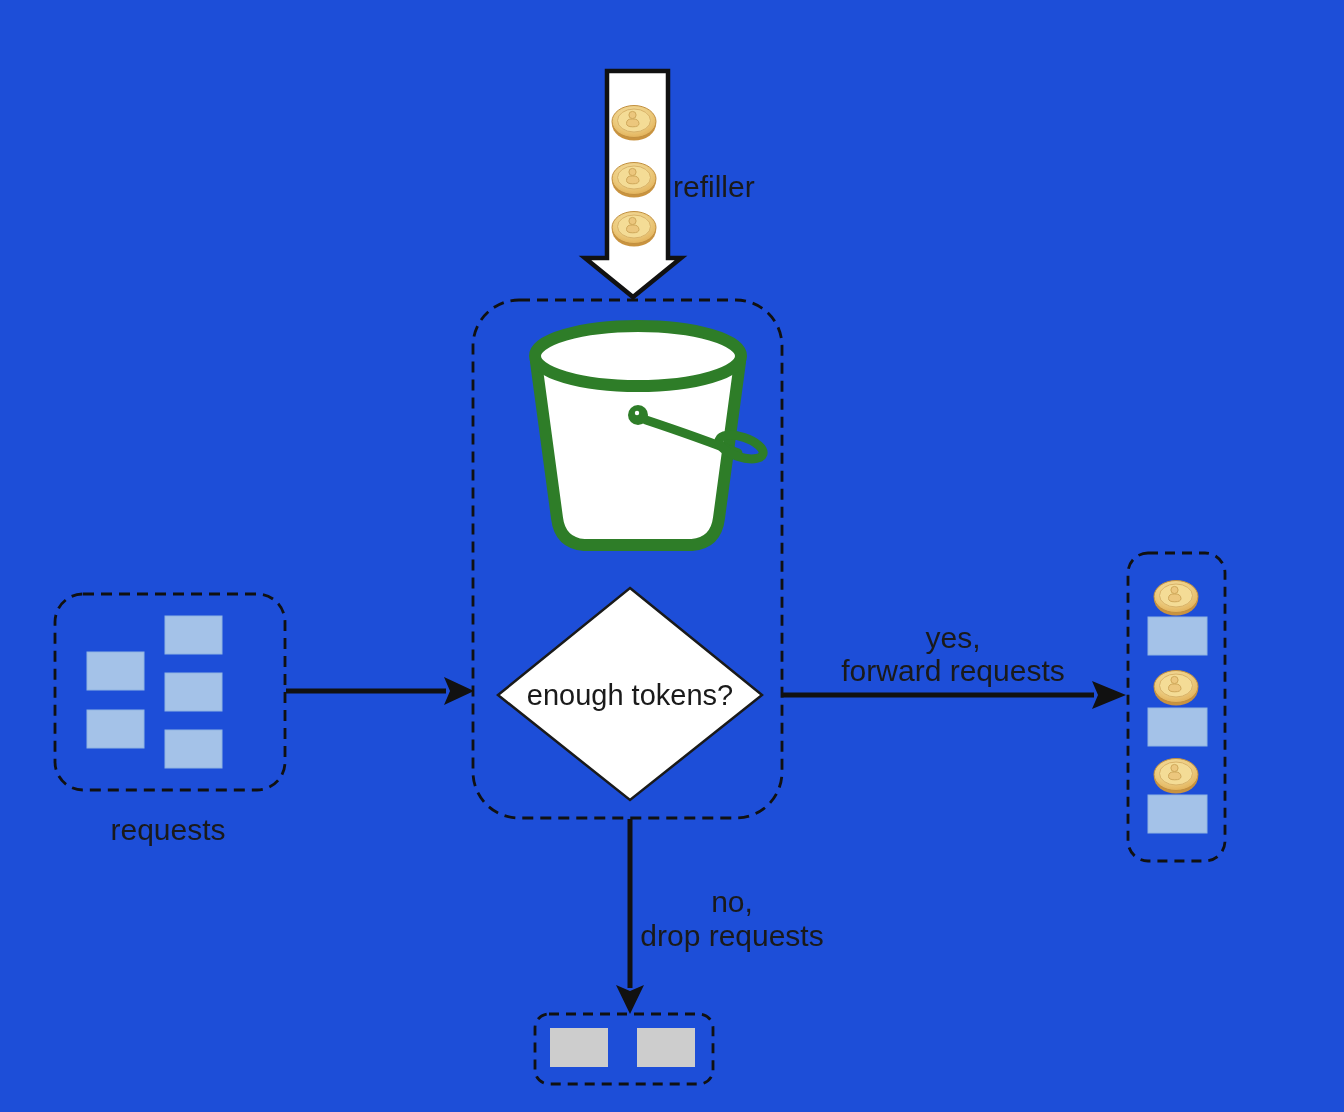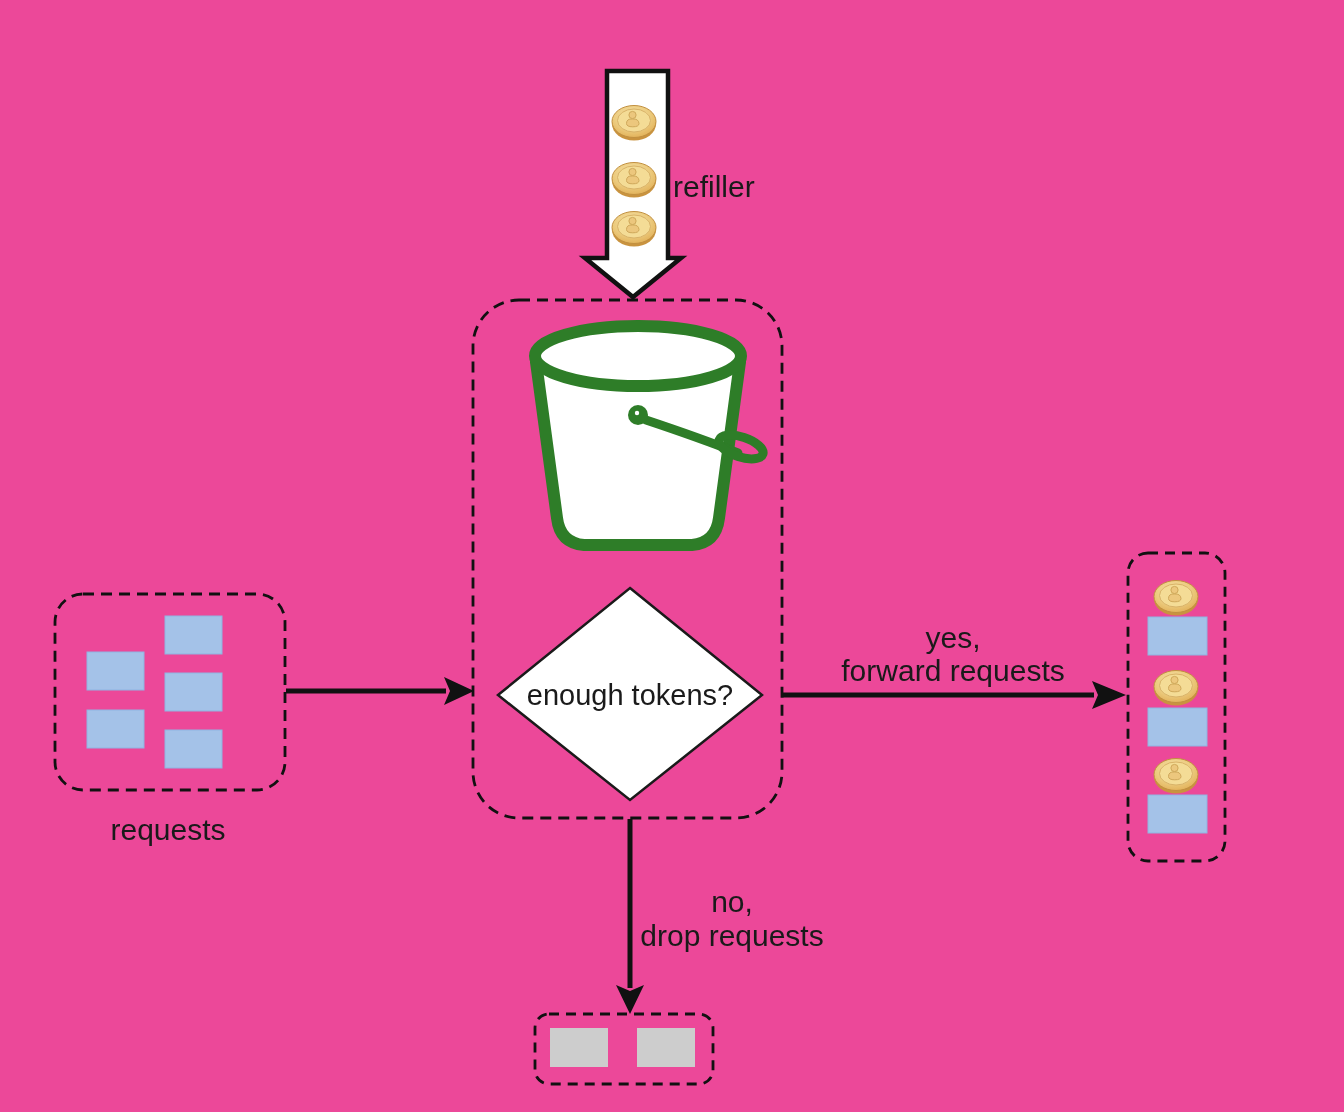--- a/index.html
+++ b/index.html
@@ -7,21 +7,21 @@
     padding: 0;
     background: #ffffff;
     width: 1344px;
     height: 1112px;
     overflow: hidden;
   }
   .canvas {
     position: relative;
     width: 1344px;
     height: 1112px;
-    background: #ec4899;
+    background: #1d4ed8;
   }
   svg text {
     font-family: "Liberation Sans", sans-serif;
     fill: #1a1a1a;
   }
   .lbl { font-size: 30px; }
   .lbl-decision { font-size: 29px; }
 </style>
 </head>
 <body>

